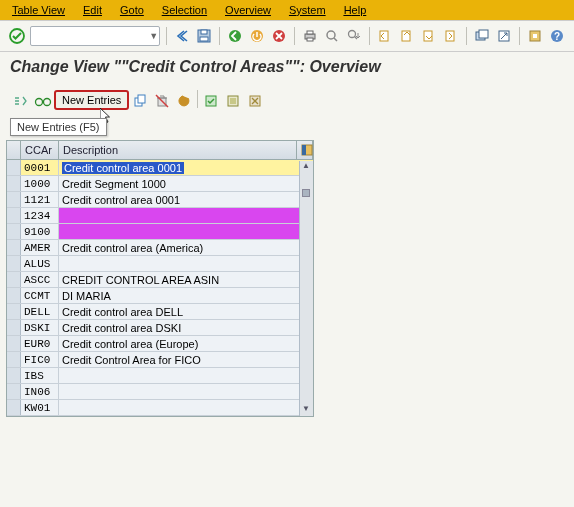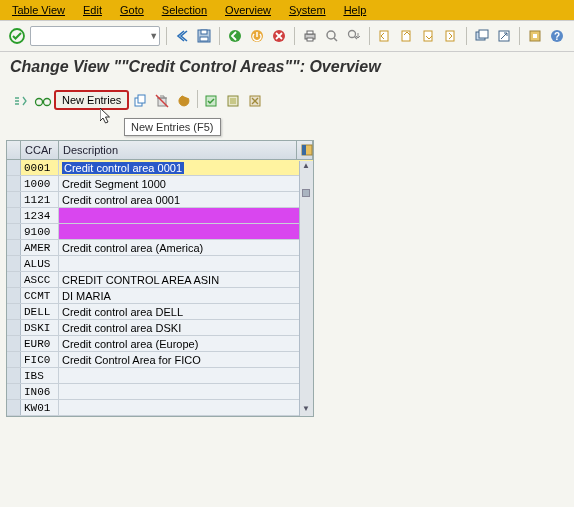--- a/index.html
+++ b/index.html
@@ -12,21 +12,21 @@
   .toolbar1 { display: flex; align-items: center; gap: 4px; padding: 4px 8px; background: #f5f5f0; border-bottom: 1px solid #ccc; }
   .icon-btn { width: 22px; height: 22px; display: inline-flex; align-items: center; justify-content: center; border: 1px solid transparent; border-radius: 2px; cursor: pointer; }
   .cmd-input { width: 130px; height: 20px; border: 1px solid #a8b0b8; border-radius: 2px; background: #fff; padding: 0 14px 0 3px; position: relative; }
   .cmd-wrap { position: relative; display: inline-block; }
   .cmd-drop { position: absolute; right: 2px; top: 50%; transform: translateY(-50%); pointer-events: none; color: #666; font-size: 9px; }
   .title-italic { font-style: italic; font-weight: bold; font-size: 16px; color: #333; padding: 6px 10px; }
   
   .toolbar2 { display: flex; align-items: flex-start; gap: 0; padding: 4px 10px; margin-top: 4px; }
   .new-entries-btn { border: 2px solid #c02020; border-radius: 3px; padding: 2px 6px; background: #f0f0e8; cursor: pointer; font-size: 11px; }
   .cursor-arrow { position: absolute; margin-left: 100px; margin-top: 22px; font-size: 14px; color: #000; pointer-events: none; }
-  .tooltip-pop { position: absolute; margin-left: 114px; margin-top: 28px; background: #fff; border: 1px solid #888; padding: 2px 6px; font-size: 11px; color: #333; box-shadow: 1px 1px 2px rgba(0,0,0,0.2); }
+  .tooltip-pop { position: absolute; margin-top: 28px; background: #fff; border: 1px solid #888; padding: 2px 6px; font-size: 11px; color: #333; box-shadow: 1px 1px 2px rgba(0,0,0,0.2); }
   
   .table-wrap { margin: 24px 6px 0 6px; border: 1px solid #9aa; background: #d946ef; width: 308px; position: relative; }
   .table-header { display: flex; background: linear-gradient(#e8ecf0,#d4dce4); border-bottom: 1px solid #9aa; }
   .th { padding: 3px 4px; border-right: 1px solid #9aa; font-size: 11px; color: #223; }
   .th-sel { width: 14px; }
   .th-code { width: 38px; }
   .th-desc { flex: 1; }
   .th-config { width: 16px; text-align: center; }
   
   .table-body { }

